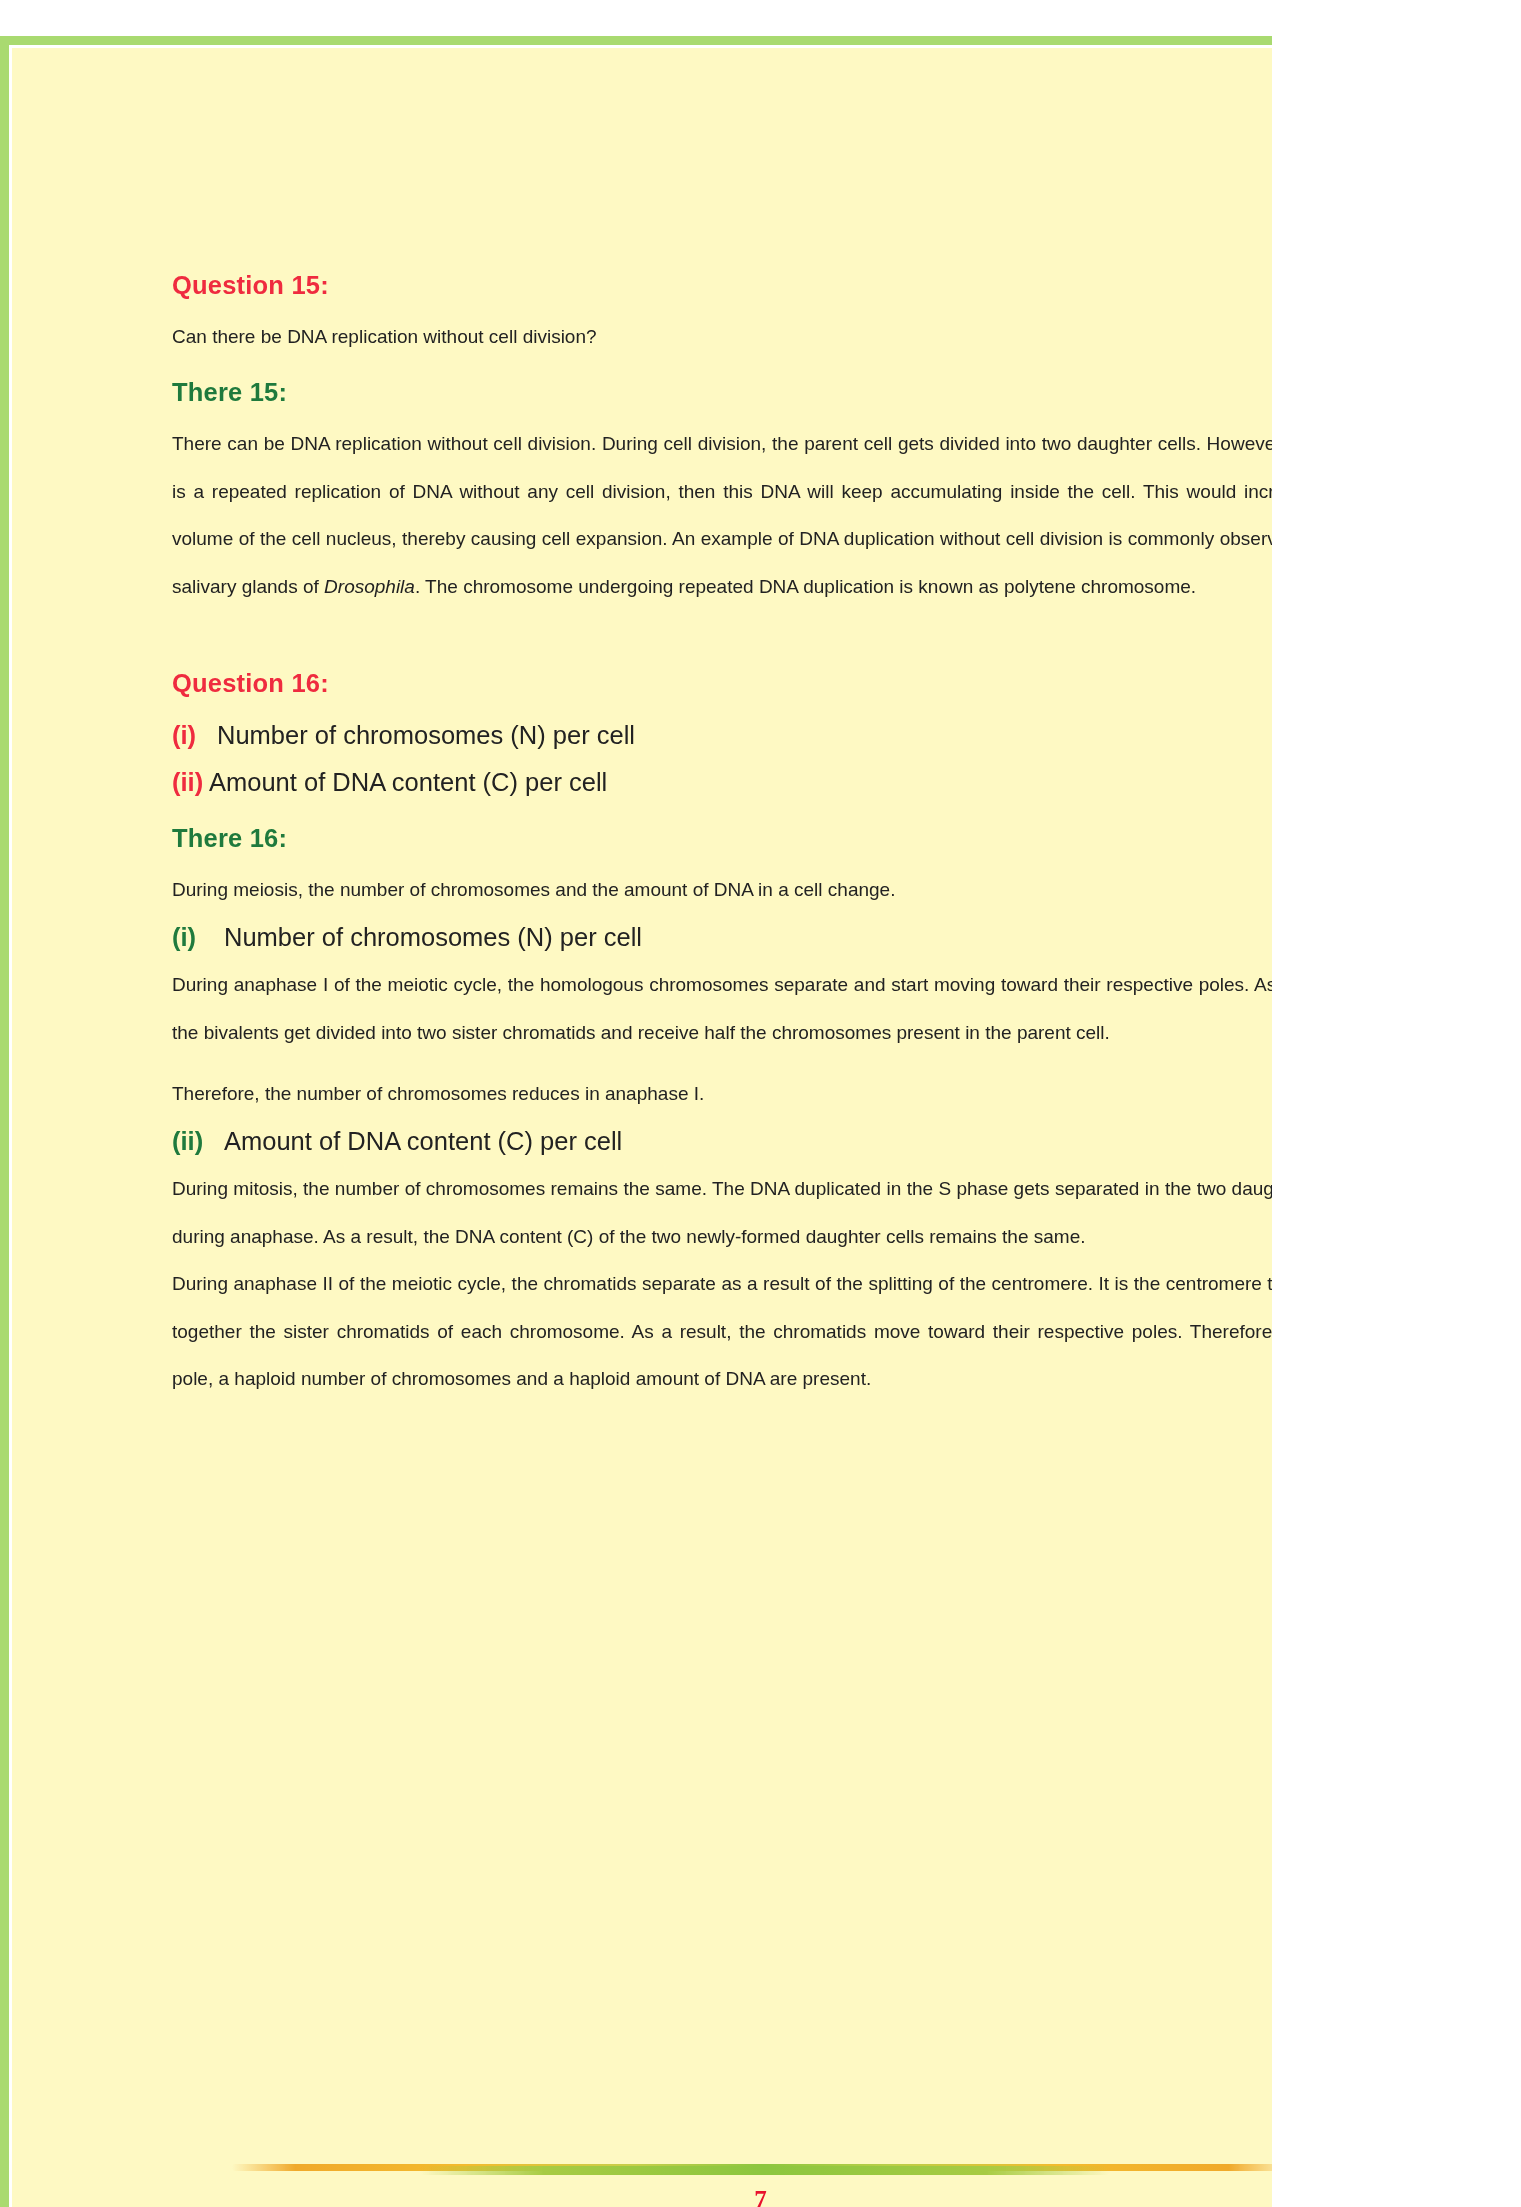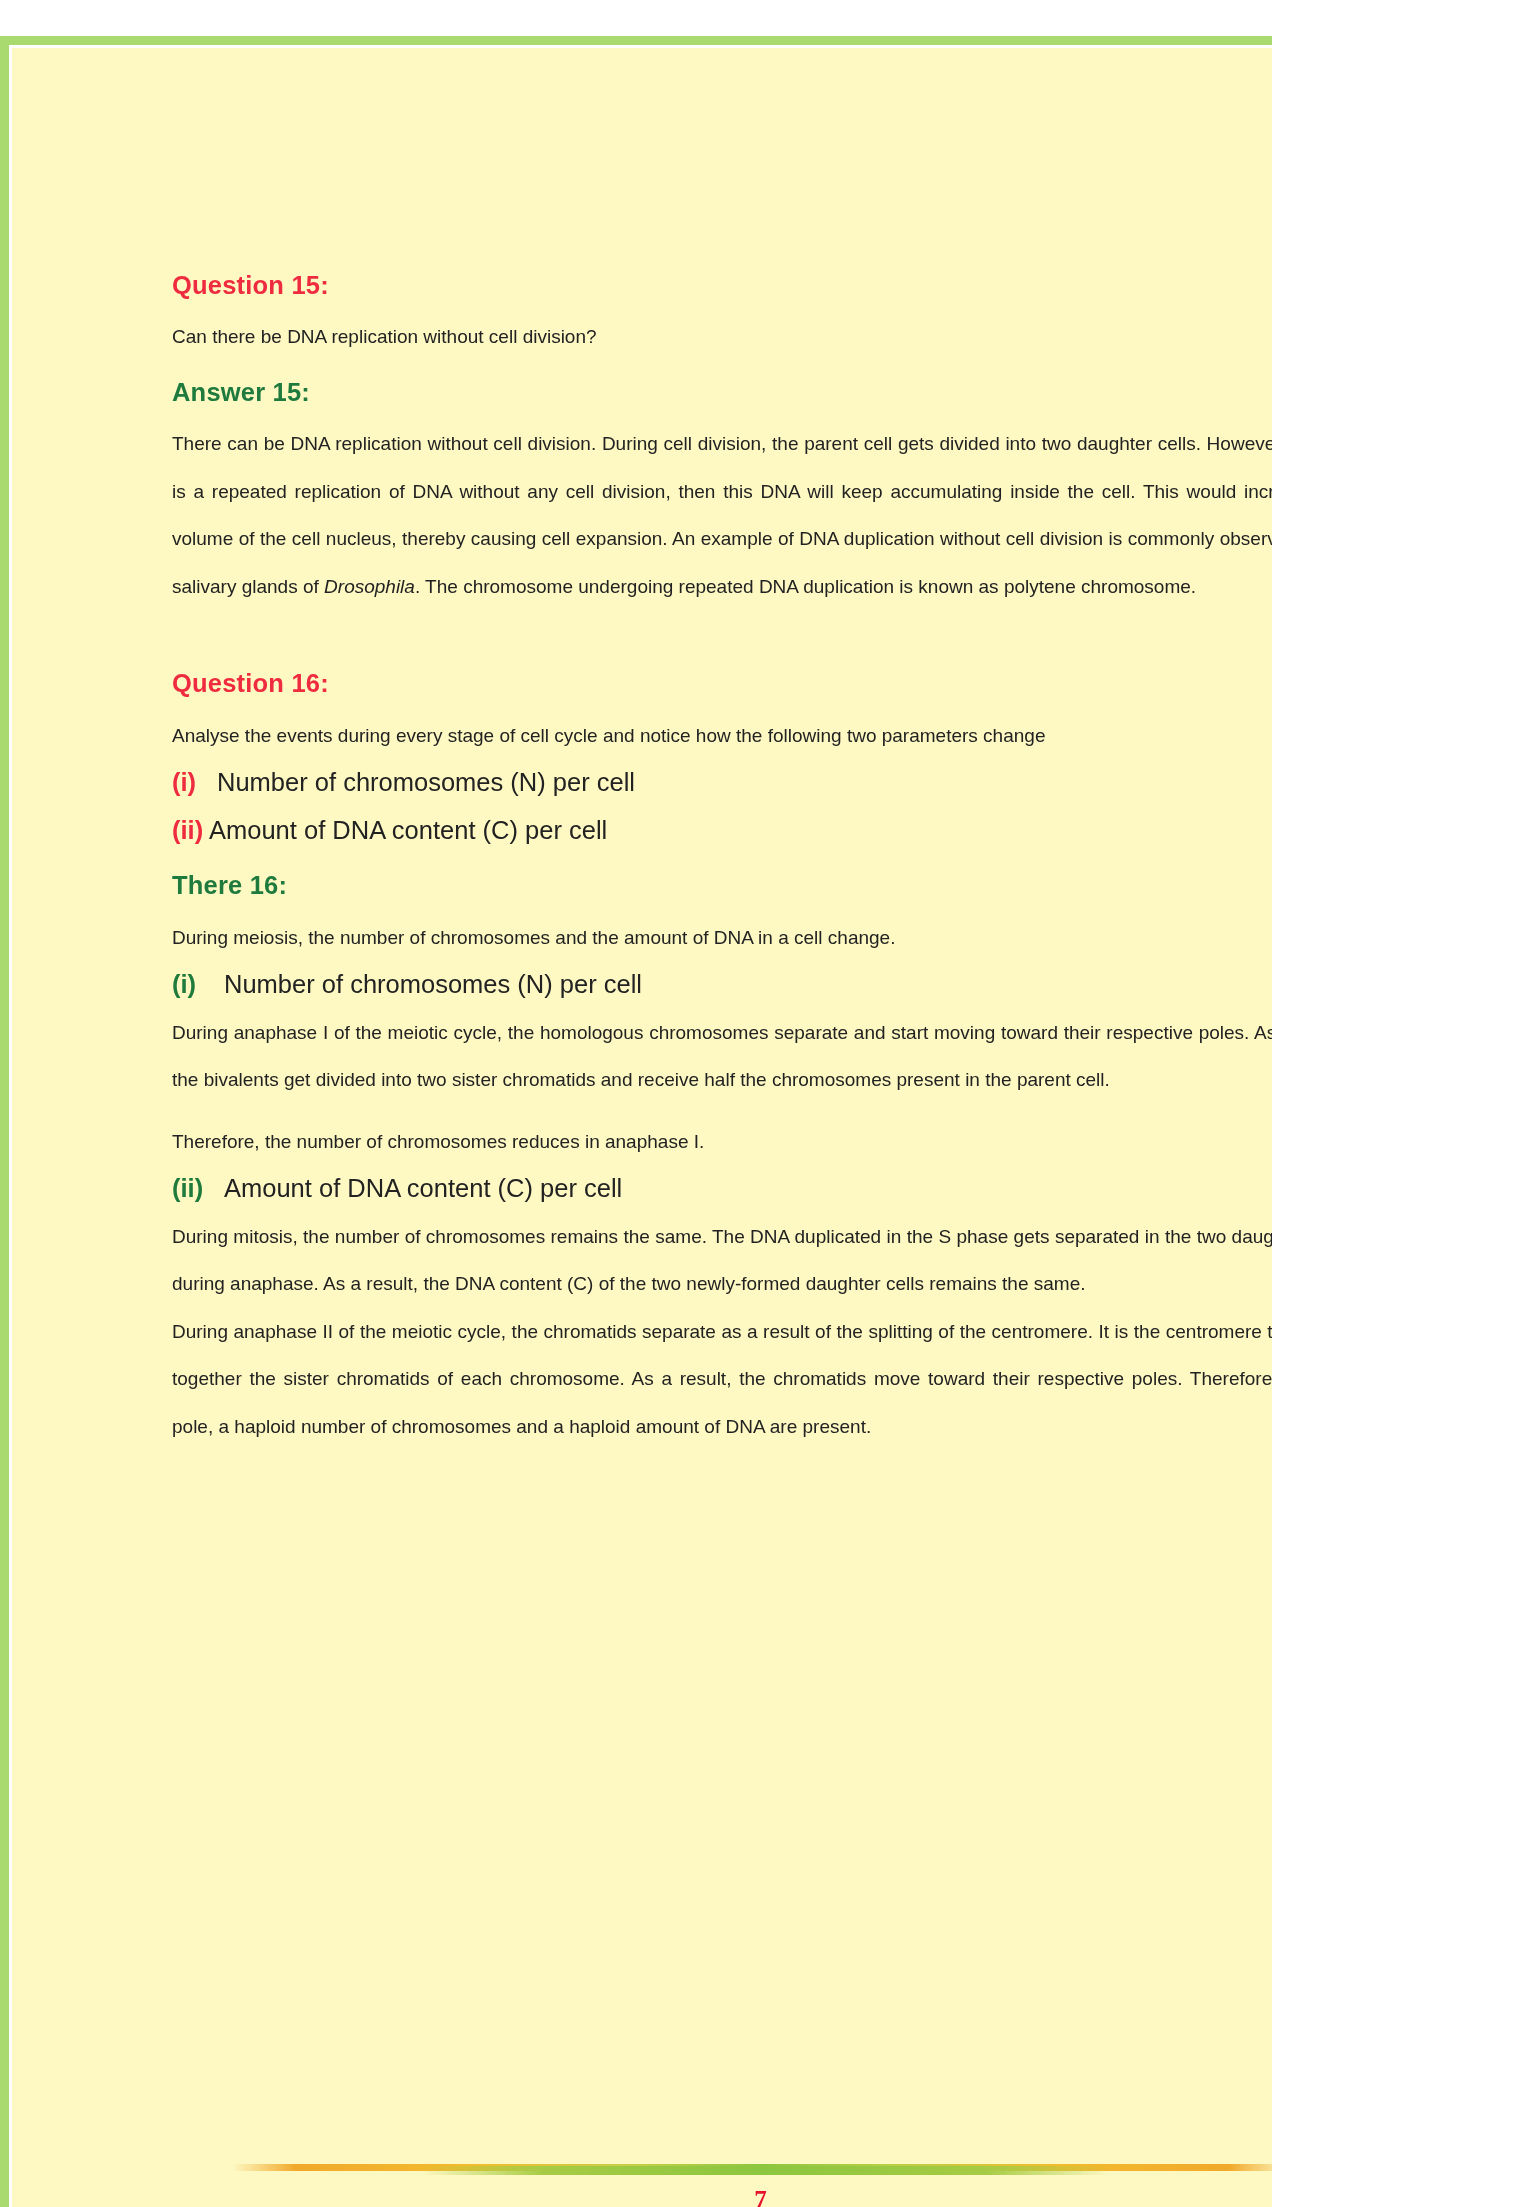--- a/index.html
+++ b/index.html
@@ -160,29 +160,28 @@
   <div class="page-border-inner"></div>
 
   <div class="content">
 
     <h3 class="q-head">Question 15:</h3>
 
     <p class="body nojust">Can there be DNA replication without cell division?</p>
 
     <div class="gap-sm"></div>
 
-    <h3 class="a-head">Answer 15:</h3>
+    <h3 class="a-head">There 15:</h3>
 
     <p class="body"><span>There can be DNA replication without cell division. During cell division, the parent cell gets divided into two daughter cells. However, if there is a repeated replication of DNA without any cell division, then this DNA will keep accumulating inside the cell. This would increase the volume of the cell nucleus, thereby causing cell expansion. An example of DNA duplication without cell division is commonly observed in the salivary glands of </span><span class="ital">Drosophila</span><span>. The chromosome undergoing repeated DNA duplication is known as polytene chromosome.</span></p>
 
     <div class="gap-lg"></div>
 
     <h3 class="q-head">Question 16:</h3>
 
-    <p class="body">Analyse the events during every stage of cell cycle and notice how the following two parameters change</p>
 
     <div class="listline">
       <span class="marker-red m-w-i">(i)</span>
       <span>Number of chromosomes (N) per cell</span>
     </div>
 
     <div class="listline">
       <span class="marker-red m-w-ii">(ii)</span>
       <span>Amount of DNA content (C) per cell</span>
     </div>

